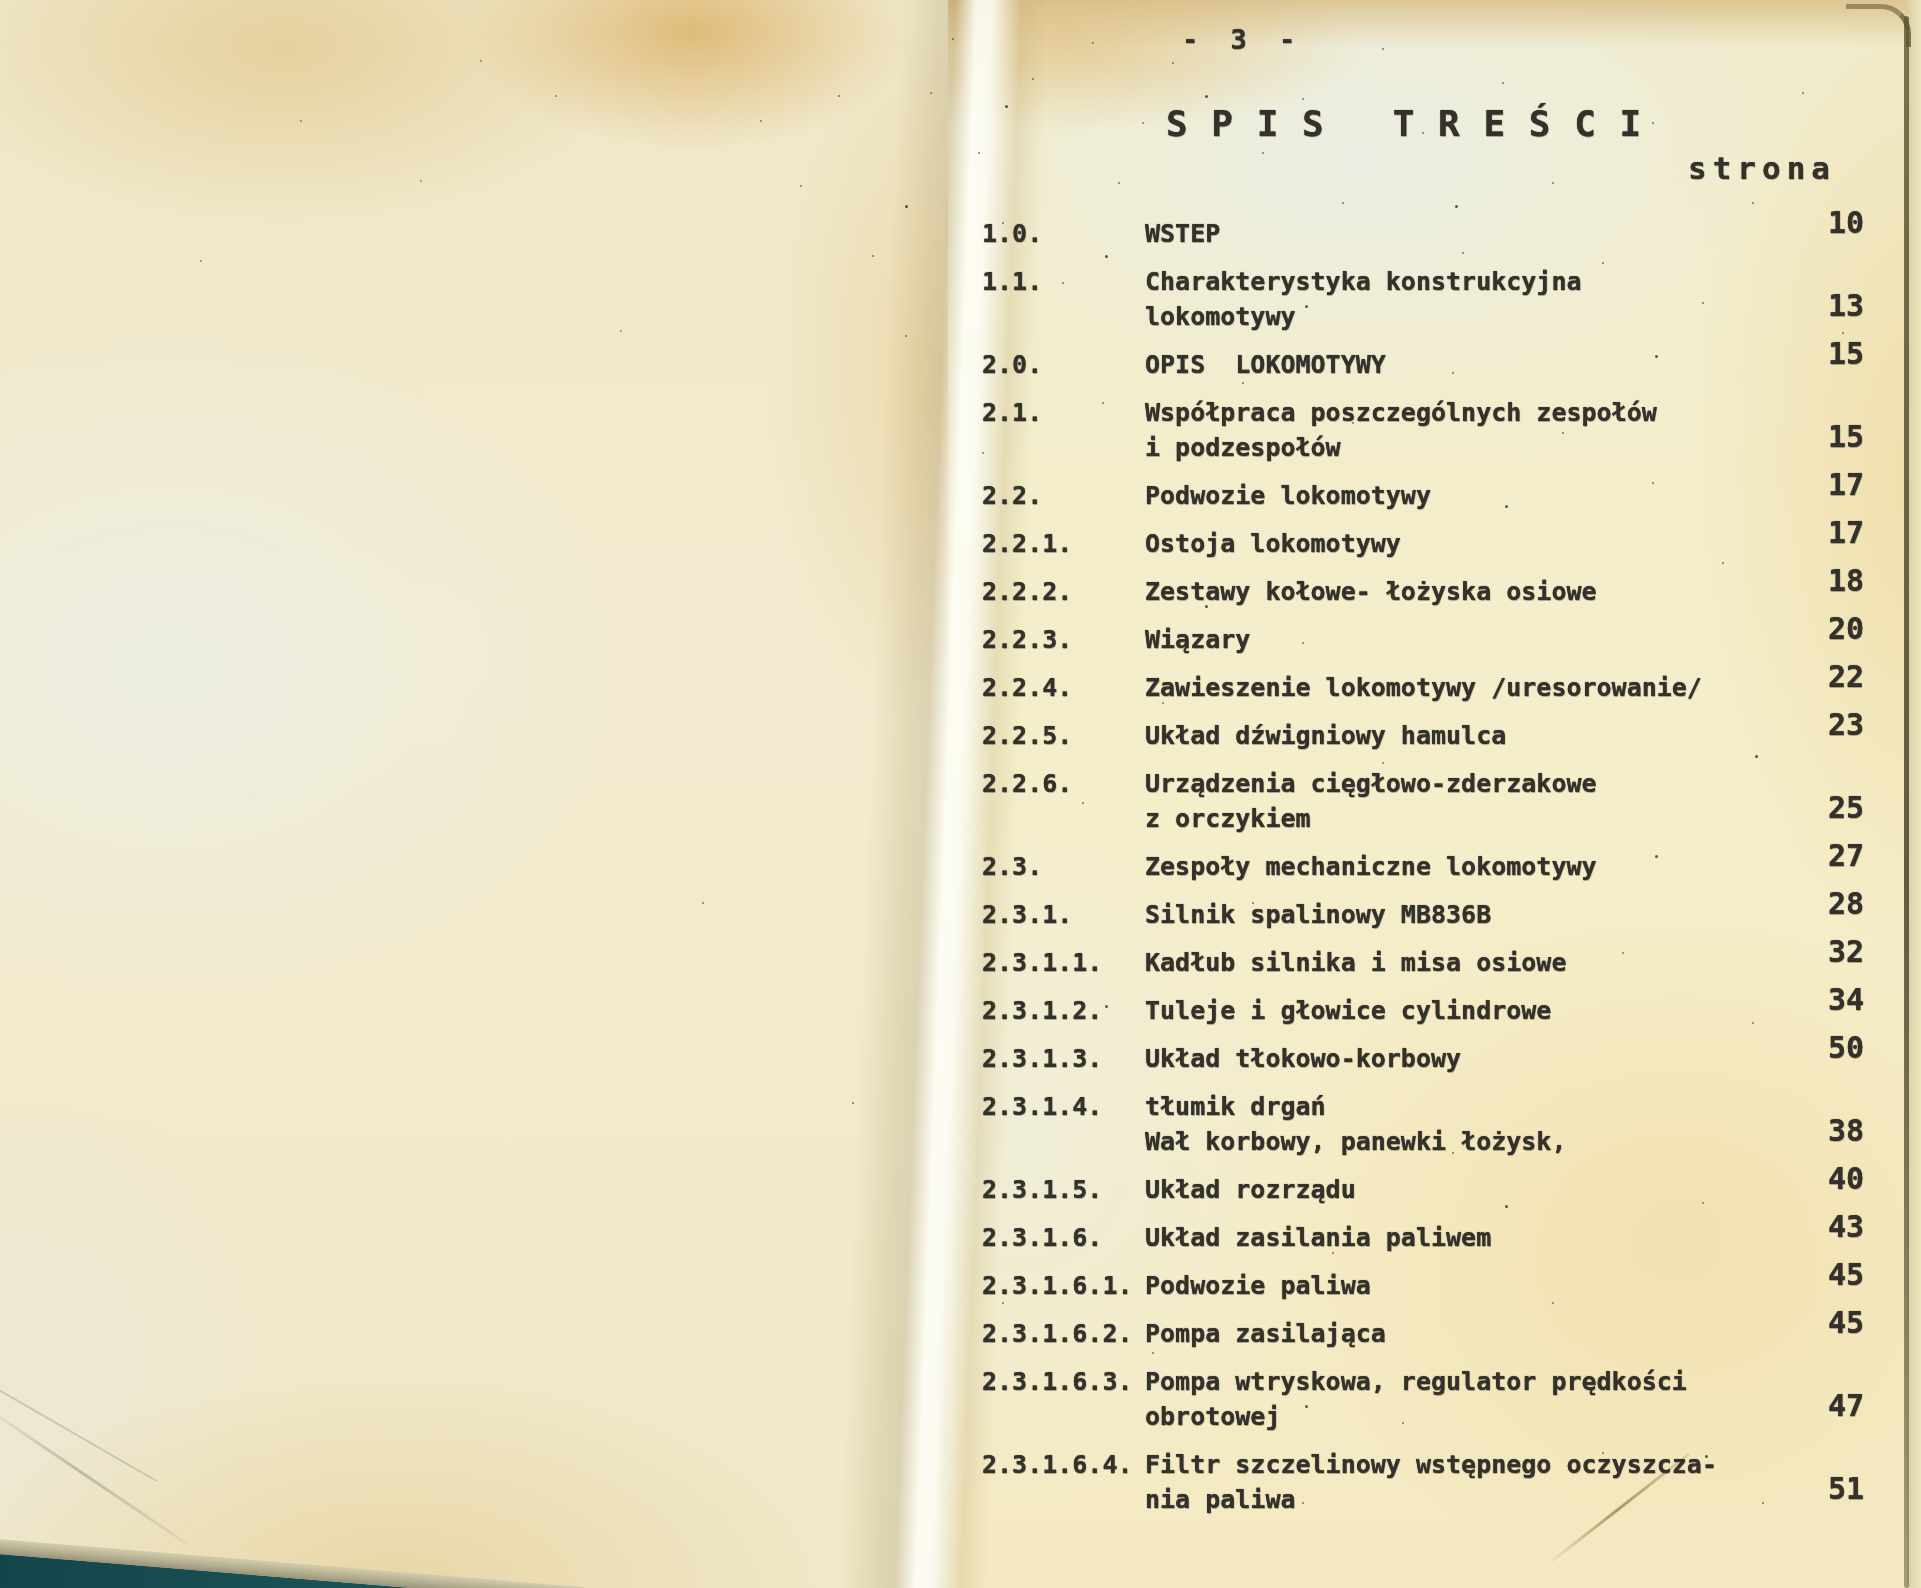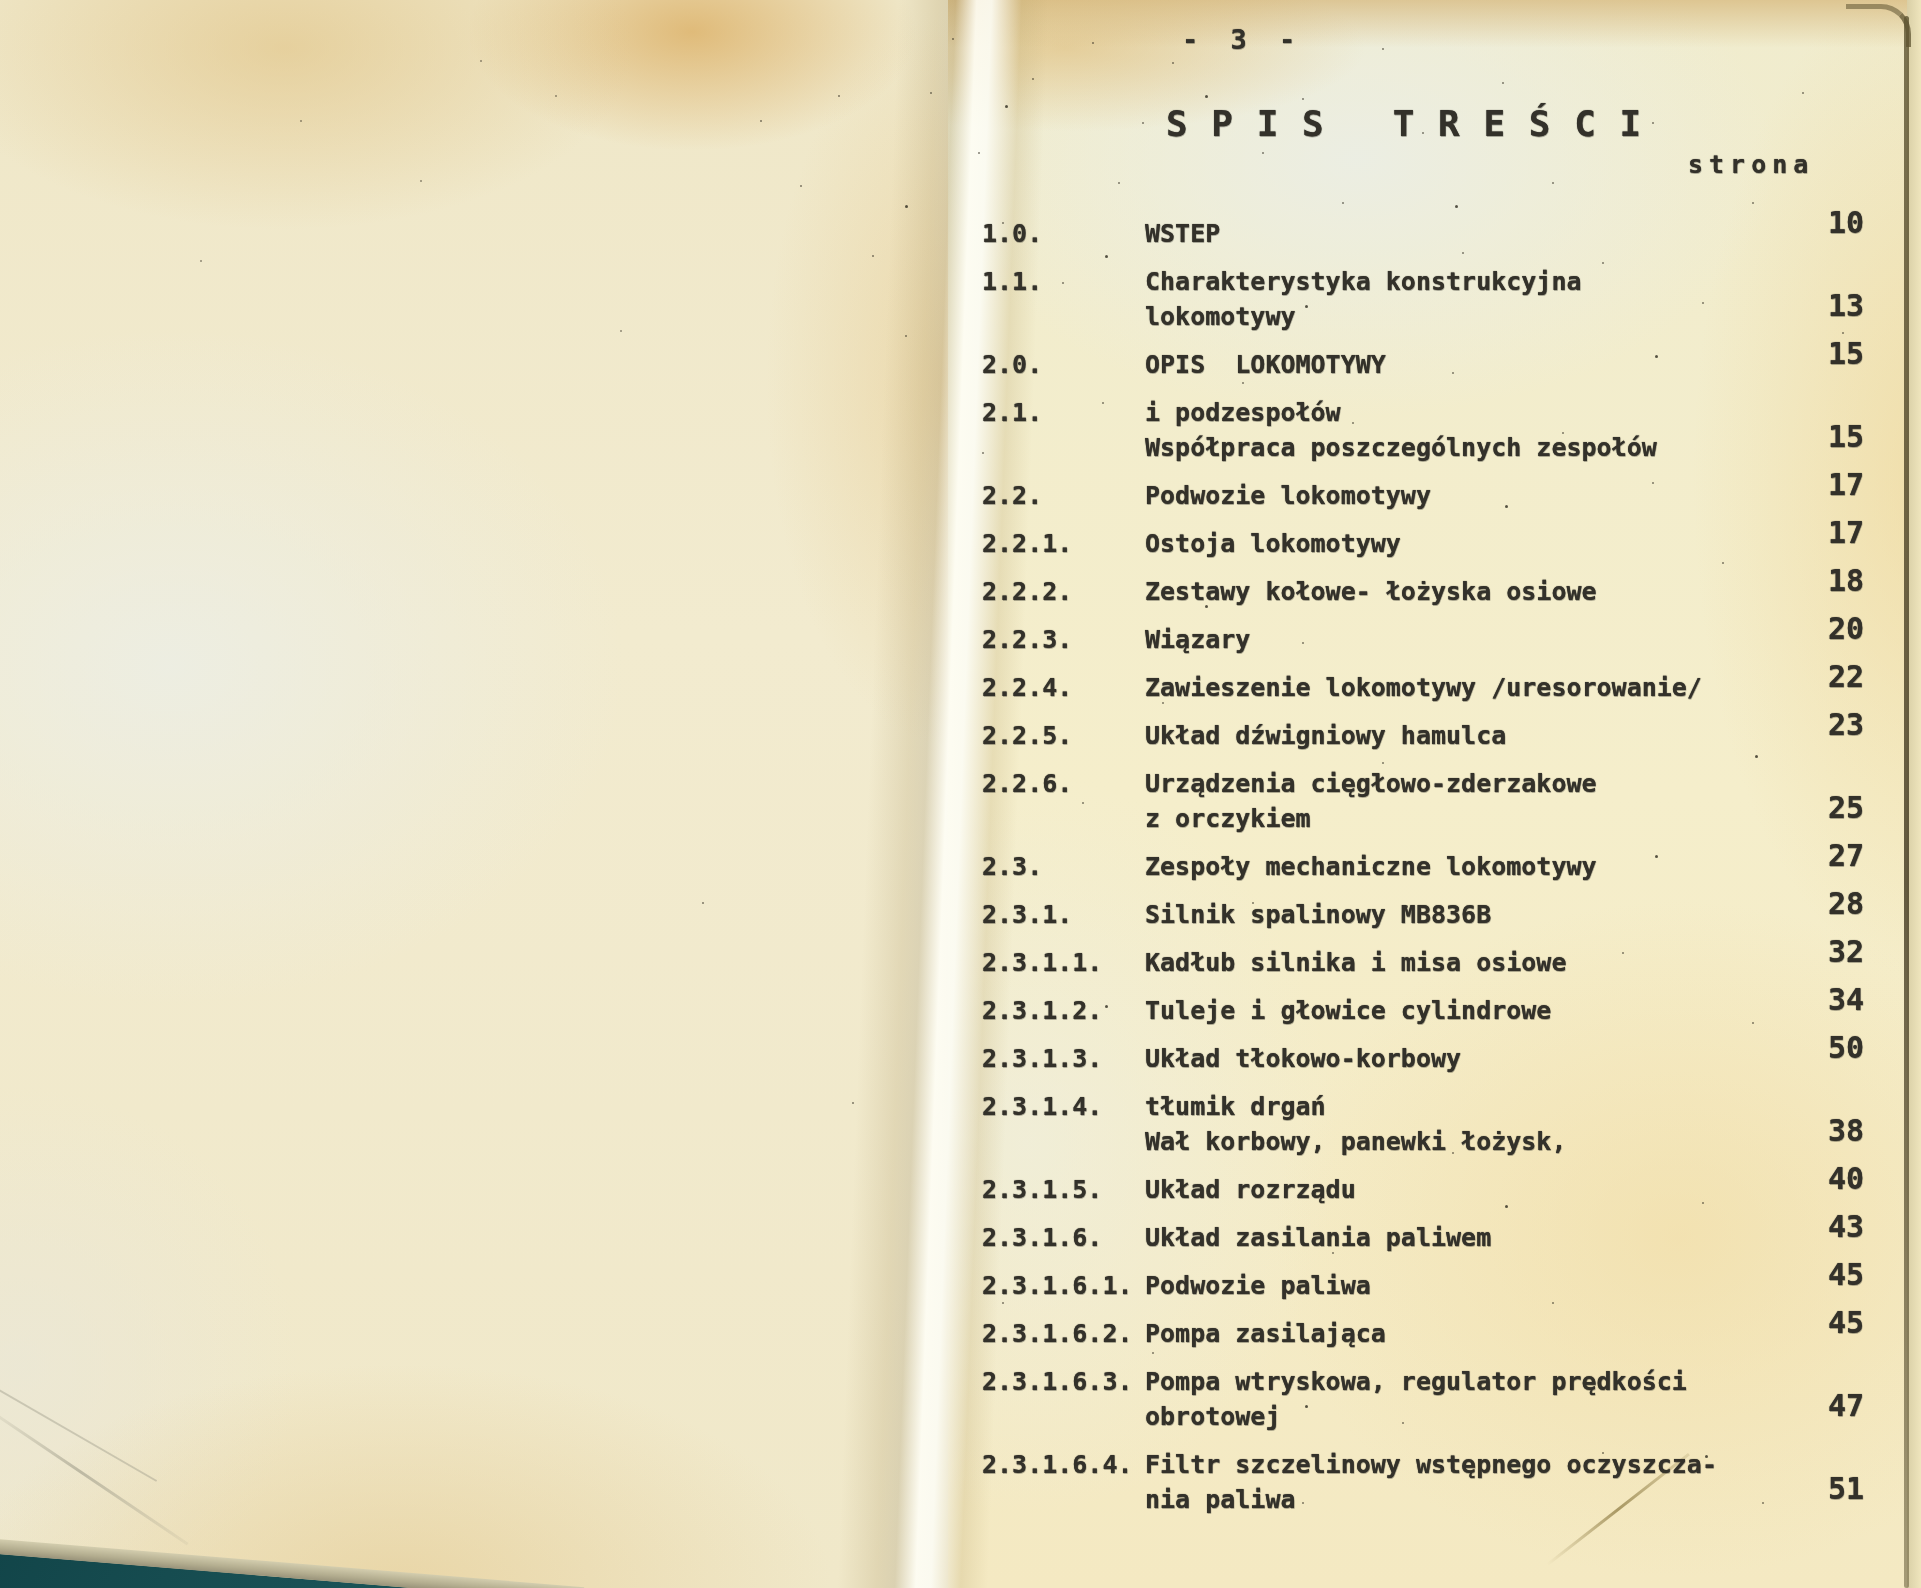--- a/index.html
+++ b/index.html
@@ -149,21 +149,21 @@
     font-size:27px;letter-spacing:8px;white-space:pre;
     z-index:10;
   }
   .heading{
     position:absolute;left:1166px;top:103px;
     font-size:36px;letter-spacing:1px;white-space:pre;
     z-index:10;
   }
   .col-header{
     position:absolute;left:1688px;top:150px;
-    font-size:25px;letter-spacing:6px;
+    font-size:31px;letter-spacing:6px;
     z-index:10;
   }
   .entries{
     position:absolute;left:950px;top:216px;width:896px;
     z-index:10;
     margin-left:32px;
   }
   .entry{
     display:grid;
     grid-template-columns:163px 1fr 92px;
@@ -222,21 +222,21 @@
   </div>
 
   <div class="entry ink">
     <div class="entry-num">2.0.</div>
     <div class="entry-title"><div>OPIS  LOKOMOTYWY</div></div>
     <div class="entry-page">15</div>
   </div>
 
   <div class="entry ink">
     <div class="entry-num">2.1.</div>
-    <div class="entry-title"><div>i podzespołów</div><div>Współpraca poszczególnych zespołów</div></div>
+    <div class="entry-title"><div>Współpraca poszczególnych zespołów</div><div>i podzespołów</div></div>
     <div class="entry-page">15</div>
   </div>
 
   <div class="entry ink">
     <div class="entry-num">2.2.</div>
     <div class="entry-title"><div>Podwozie lokomotywy</div></div>
     <div class="entry-page">17</div>
   </div>
 
   <div class="entry ink">

